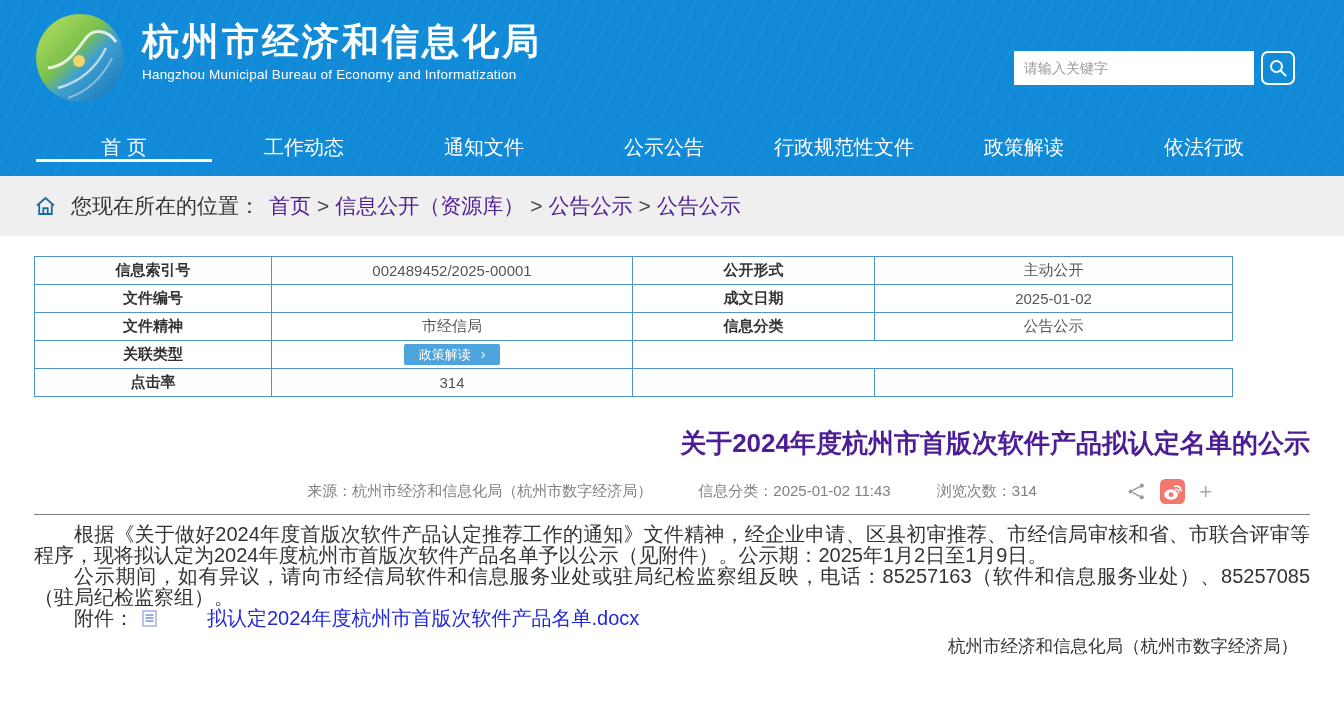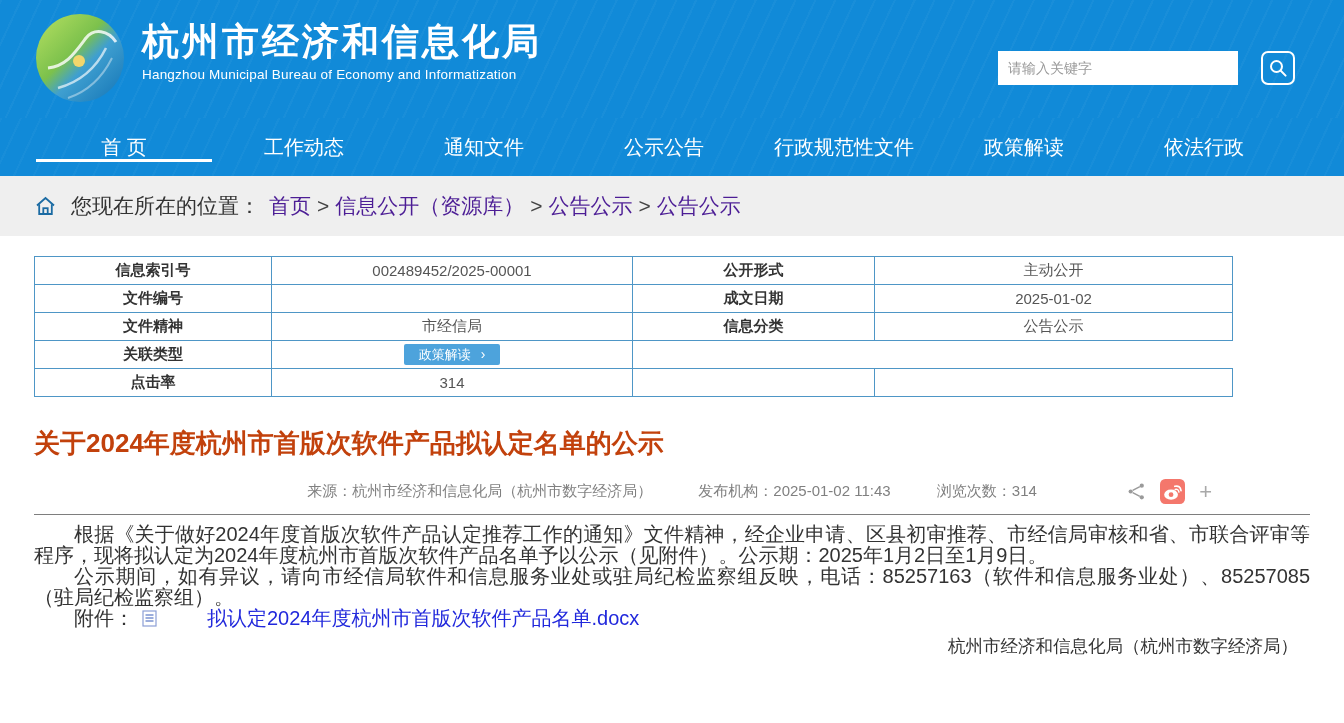--- a/index.html
+++ b/index.html
@@ -11,21 +11,21 @@
   }
   
   .header {
     position:relative; height:118px; background:#118ad8;
     background-image:repeating-linear-gradient(115deg, rgba(255,255,255,.035) 0 2px, rgba(255,255,255,0) 2px 18px);
   }
   .logo { position:absolute; left:34px; top:12px; width:92px; height:92px; }
   .title-block { position:absolute; left:142px; top:20px; color:#fff; }
   .site-title { font-size:37px; font-weight:bold; letter-spacing:3px; line-height:44px; }
   .site-subtitle { font-size:13.5px; letter-spacing:.2px; margin-top:3px; }
-  .search { position:absolute; right:49px; top:51px; display:flex; align-items:center;gap:16px; }
+  .search { position:absolute; right:49px; top:51px; display:flex; align-items:center; }
   .search input {
     width:240px; height:34px; border:none; outline:none; padding:0 10px;
     font-size:14px; color:#333; background:#fff;
   }
   .search input::placeholder { color:#999; }
   .search-btn {
     margin-left:7px; width:34px; height:34px; background:transparent;
     border:2px solid #fff; border-radius:7px; cursor:pointer;
     display:flex; align-items:center; justify-content:center; padding:0;
   }
@@ -61,22 +61,22 @@
   }
   .info-table td.lbl { font-weight:bold; color:#333; }
   .info-table td.no-right { border-right:none; }
   .tag-btn {
     display:inline-flex; align-items:center; gap:10px;
     background:#4da3dc; color:#fff; font-size:13px;
     padding:3px 15px; border-radius:2px; text-decoration:none; cursor:pointer; line-height:15px;
   }
   .tag-btn .arr { font-size:14px; line-height:13px; }
   .article-title {
-    margin:30px 0 0 0; text-align:left;
-    font-size:26px; font-weight:bold; color:#c2410c; line-height:32px;
+    margin:30px 0 0 0; text-align:right;
+    font-size:26px; font-weight:bold; color:#4c1d95; line-height:32px;
   }
   .meta {
     position:relative; margin-top:19px; height:26px;
     text-align:center; font-size:15px; color:#808080; line-height:26px;
   }
   .meta .meta-item { margin:0 21px; }
   .share-icons { position:absolute; right:98px; top:1px; display:flex; align-items:center; gap:14px; }
   .share-icons .ico { display:flex; cursor:pointer; }
   .plus { font-size:22px; color:#a9a9a9; line-height:22px; cursor:pointer; }
   .divider { border:none; border-top:1px solid #7e7e7e; margin:10px 0 0 0; }
@@ -205,21 +205,21 @@
         <td class="lbl"></td>
         <td class="val"></td>
       </tr>
     </tbody>
       </table>
 
     <h1 class="article-title">关于2024年度杭州市首版次软件产品拟认定名单的公示</h1>
 
     <div class="meta">
       <span class="meta-item"><span>来源：</span><span>杭州市经济和信息化局（杭州市数字经济局）</span></span>
-      <span class="meta-item"><span>发布机构：</span><span>2025-01-02 11:43</span></span>
+      <span class="meta-item"><span>信息分类：</span><span>2025-01-02 11:43</span></span>
       <span class="meta-item"><span>浏览次数：</span><span>314</span></span>
       <span class="share-icons">
         <span class="ico">
           <svg width="19" height="19" viewBox="0 0 18 18" fill="#9a9a9a" stroke="#9a9a9a">
             <circle cx="14" cy="3.5" r="2" stroke="none"></circle>
             <circle cx="3.5" cy="9" r="2" stroke="none"></circle>
             <circle cx="14" cy="14.5" r="2" stroke="none"></circle>
             <line x1="5.4" y1="8" x2="12.2" y2="4.4" stroke-width="1.4"></line>
             <line x1="5.4" y1="10" x2="12.2" y2="13.6" stroke-width="1.4"></line>
           </svg>

